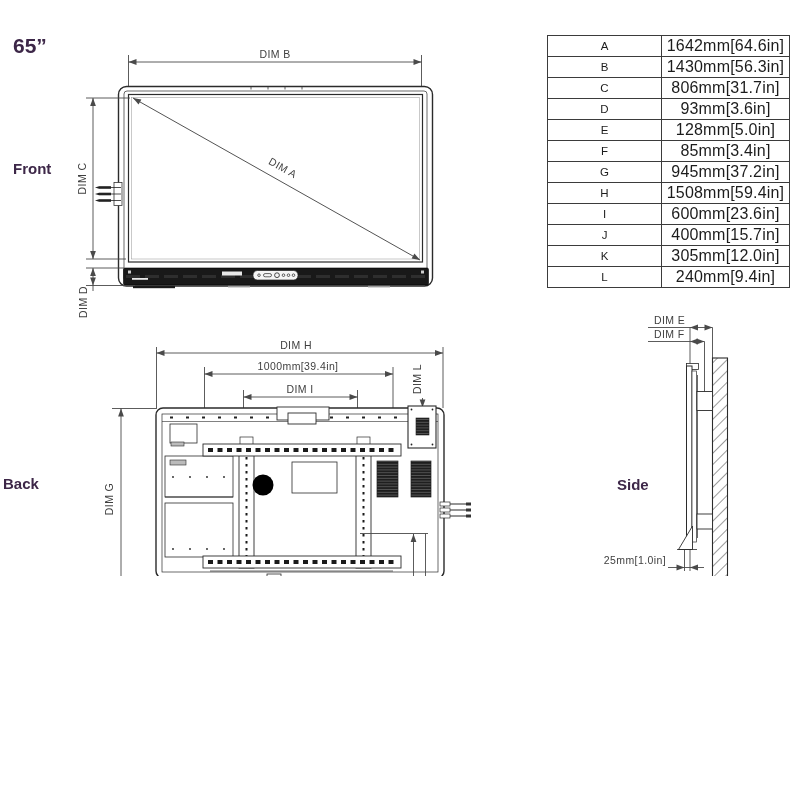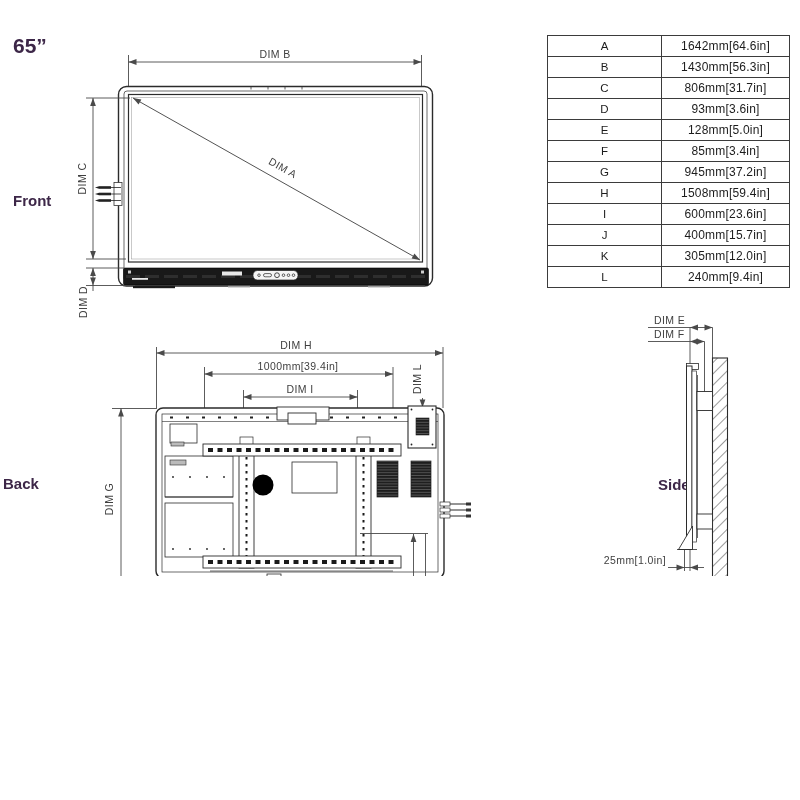--- a/index.html
+++ b/index.html
@@ -1,26 +1,26 @@
 <!DOCTYPE html>
 <html><head>
 <meta charset="utf-8">
 <style>
   html,body{margin:0;padding:0;background:#fff;}
   .canvas{position:relative;width:800px;height:576px;background:#fff;
           font-family:"Liberation Sans",sans-serif;overflow:hidden;}
   .size-label{position:absolute;left:13px;top:34px;font-size:21px;font-weight:bold;color:#3d2748;}
   .view-label{position:absolute;font-size:15px;font-weight:bold;color:#3d2748;}
-  #front-label{left:13px;top:192px;text-align:right;}
+  #front-label{left:13px;top:160px;text-align:right;}
   #back-label{left:3px;top:475px;}
-  #side-label{left:617px;top:476px;margin-left:41px;}
+  #side-label{left:617px;top:476px;}
   table.dims{position:absolute;left:547px;top:35px;width:243px;border-collapse:collapse;
              table-layout:fixed;}
   table.dims td{border:1px solid #3b3b3b;height:20px;text-align:center;vertical-align:middle;
-                font-size:12px;color:#1c1c1c;padding:0;}
+                font-size:16px;color:#1c1c1c;padding:0;}
   table.dims td.letter{width:113px;font-size:11.5px;}
   table.dims td.value{letter-spacing:.2px;}
   svg{position:absolute;left:0;top:0;}
   text.dim{font-size:10.5px;fill:#3f3f3f;letter-spacing:.4px;}
   .dimline line{stroke:#4a4a4a;stroke-width:.9;}
   .outline{fill:#fff;stroke:#2b2b2b;}
 </style>
 </head>
 <body>
 

